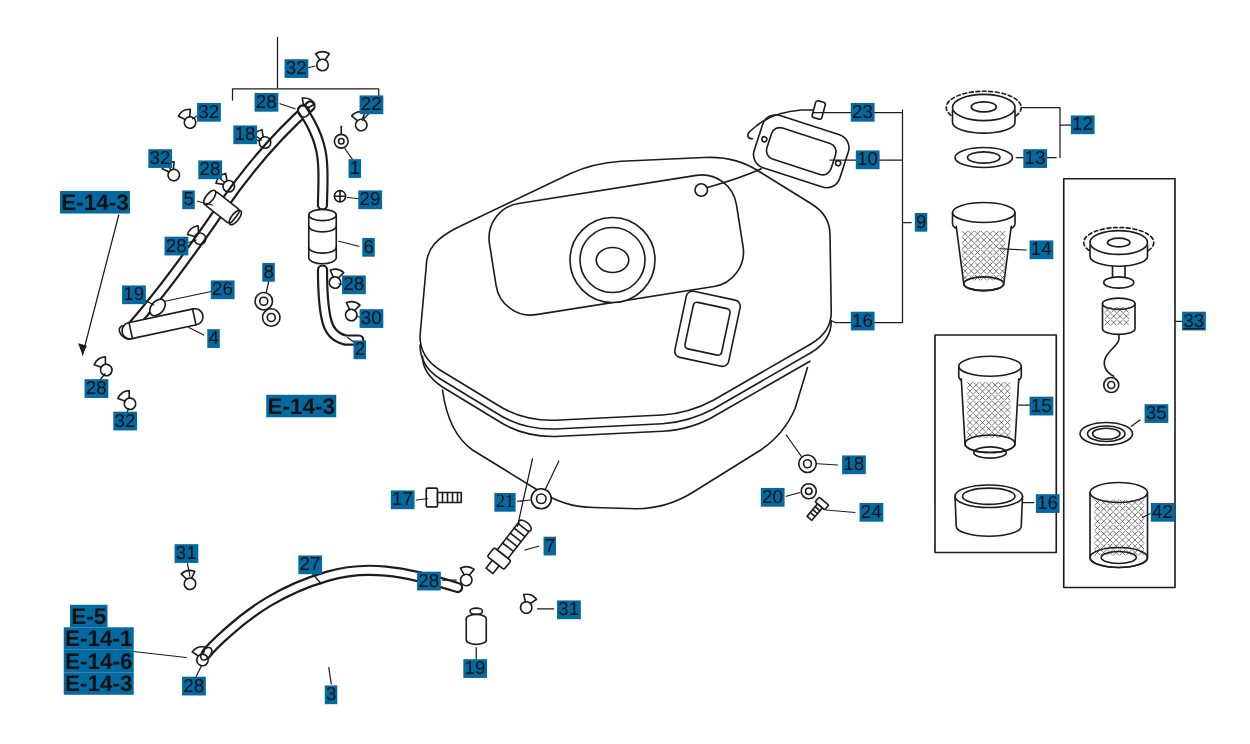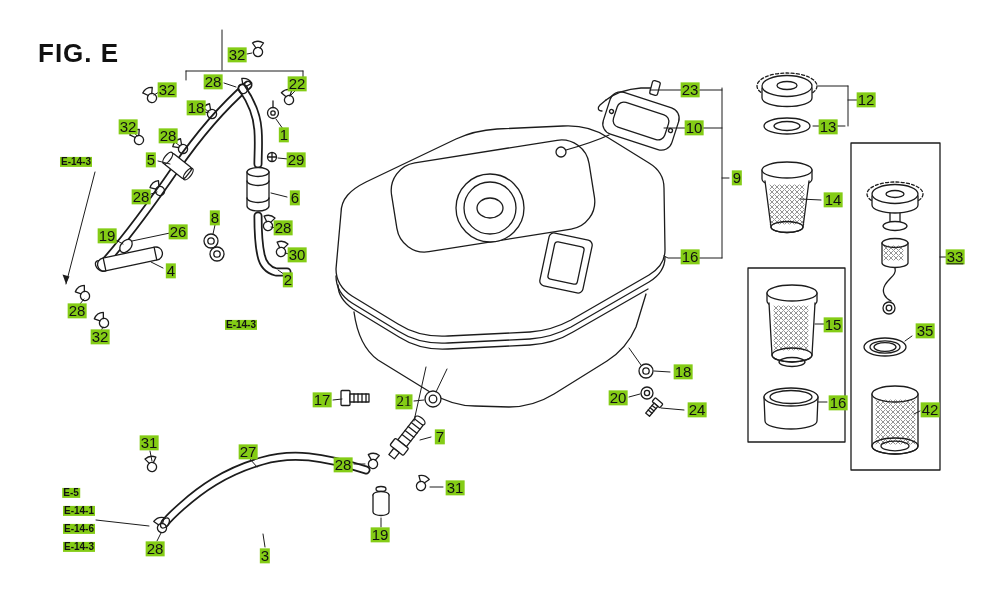--- a/index.html
+++ b/index.html
@@ -9,22 +9,22 @@
   #dia *{stroke:#1c1c1c;fill:none;stroke-width:1.3;stroke-linecap:round;stroke-linejoin:round;}
   #dia .fw{fill:#ffffff;}
   #dia .thin{stroke-width:1;}
   #dia .hoseO{stroke:#1c1c1c;stroke-width:9;fill:none;}
   #dia .hoseI{stroke:#ffffff;stroke-width:5.5;fill:none;}
   #dia .mesh{stroke:#3a3a3a;stroke-width:0.55;fill:none;}
   #dia .dash{stroke-dasharray:3 2.2;}
   #dia .solid{fill:#1c1c1c;stroke:none;}
   #labels-layer{position:absolute;left:0;top:0;width:100%;height:100%;pointer-events:none;}
   .lbl{position:absolute;transform:translate(-50%,-50%);font-size:15px;color:#111;
-       background:#84cc16;padding:0 1px;line-height:1.02;white-space:nowrap;}
-  .lbl.b{font-weight:bold;font-size:10px;}
+       background:#0369a1;padding:0 1px;line-height:1.02;white-space:nowrap;}
+  .lbl.b{font-weight:bold;font-size:18px;}
   #fig-title{position:absolute;left:38px;top:38px;font-size:26px;font-weight:bold;
              letter-spacing:1px;color:#111;}
 </style>
 </head>
 <body>
 
 <div id="stage">
 
   <svg id="dia" width="1000" height="595" viewBox="0 0 1000 595">
     <defs>
@@ -304,15 +304,14 @@
       <div class="lbl" style="left: 455px; top: 488px;">31</div>
       <div class="lbl" style="left: 380px; top: 535px;">19</div>
       <div class="lbl" style="left: 155px; top: 549px;">28</div>
       <div class="lbl" style="left: 265px; top: 556px;">3</div>
       <div class="lbl b" style="left: 71px; top: 493px;">E-5</div>
       <div class="lbl b" style="left: 79px; top: 511px;">E-14-1</div>
       <div class="lbl b" style="left: 79px; top: 529px;">E-14-6</div>
       <div class="lbl b" style="left: 79px; top: 547px;">E-14-3</div>
     </div>
 
-  <div id="fig-title">FIG. E</div>
 
 </div>
 
 </body></html>

